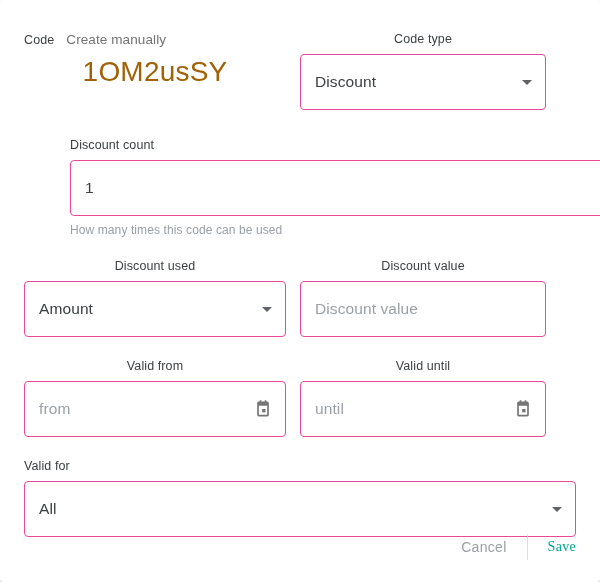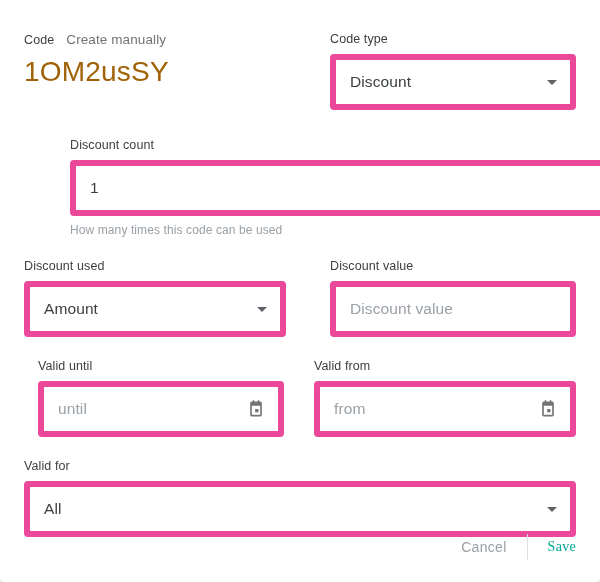--- a/index.html
+++ b/index.html
@@ -22,42 +22,42 @@
     height: 582px;
     background: #ffffff;
     border-radius: 4px;
     box-shadow: 0 1px 3px rgba(0,0,0,0.14), 0 1px 1px rgba(0,0,0,0.10);
     padding: 32px 24px 0 24px;
   }
 
   
   .row {
     display: flex;
-    gap: 30px;
+    text-align: center;
   }
   .col {
     box-sizing: border-box;
   }
   .col-left  { width: 262px; flex: 0 0 262px; }
   .col-right { width: 260px; flex: 0 0 260px; padding-left: 14px; }
   .col-full  { width: 552px; flex: 0 0 552px; }
 
   .field-label {
     font-size: 12.5px;
     line-height: 15px;
     color: #3c4043;
     margin-bottom: 7px;
     letter-spacing: .1px;
   }
 
   .control {
     box-sizing: border-box;
     position: relative;
     height: 56px;
-    border: 6px solid #ec4899;
+    border: 1px solid #ec4899;
     border-radius: 4px;
     background: #ffffff;
     display: flex;
     align-items: center;
     padding: 0 14px;
   }
 
   .control-value {
     font-size: 15.5px;
     color: #3c4043;
@@ -198,42 +198,42 @@
       <div class="field-label">Discount value</div>
       <div class="control">
         <span class="control-value placeholder">Discount value</span>
       </div>
     </div>
 
   </div>
 
   <div class="row block">
 
+    <div class="col col-left">
+      <div class="field-label">Valid from</div>
+      <div class="control">
+        <span class="control-value placeholder">from</span>
+        <svg class="cal-icon" viewBox="0 0 24 24">
+          <path fill="#757575" d="M17 3h-1V1.5h-2V3h-4V1.5H8V3H7c-1.1 0-2 .9-2 2v14c0 1.1.9 2 2 2h10c1.1 0 2-.9 2-2V5c0-1.1-.9-2-2-2zm0 16H7V8h10v11z"></path>
+          <rect fill="#757575" x="11" y="12" width="4" height="4"></rect>
+        </svg>
+      </div>
+    </div>
+
     <div class="col col-right">
       <div class="field-label">Valid until</div>
       <div class="control">
         <span class="control-value placeholder">until</span>
         <svg class="cal-icon" viewBox="0 0 24 24">
           <path fill="#757575" d="M17 3h-1V1.5h-2V3h-4V1.5H8V3H7c-1.1 0-2 .9-2 2v14c0 1.1.9 2 2 2h10c1.1 0 2-.9 2-2V5c0-1.1-.9-2-2-2zm0 16H7V8h10v11z"></path>
           <rect fill="#757575" x="11" y="12" width="4" height="4"></rect>
         </svg>
       </div>
     </div>
 
-    <div class="col col-left">
-      <div class="field-label">Valid from</div>
-      <div class="control">
-        <span class="control-value placeholder">from</span>
-        <svg class="cal-icon" viewBox="0 0 24 24">
-          <path fill="#757575" d="M17 3h-1V1.5h-2V3h-4V1.5H8V3H7c-1.1 0-2 .9-2 2v14c0 1.1.9 2 2 2h10c1.1 0 2-.9 2-2V5c0-1.1-.9-2-2-2zm0 16H7V8h10v11z"></path>
-          <rect fill="#757575" x="11" y="12" width="4" height="4"></rect>
-        </svg>
-      </div>
-    </div>
-
   </div>
 
   <div class="block">
     <div class="field-label">Valid for</div>
     <div class="control col-full">
       <span class="control-value">All</span>
       <span class="caret"></span>
     </div>
   </div>
 

